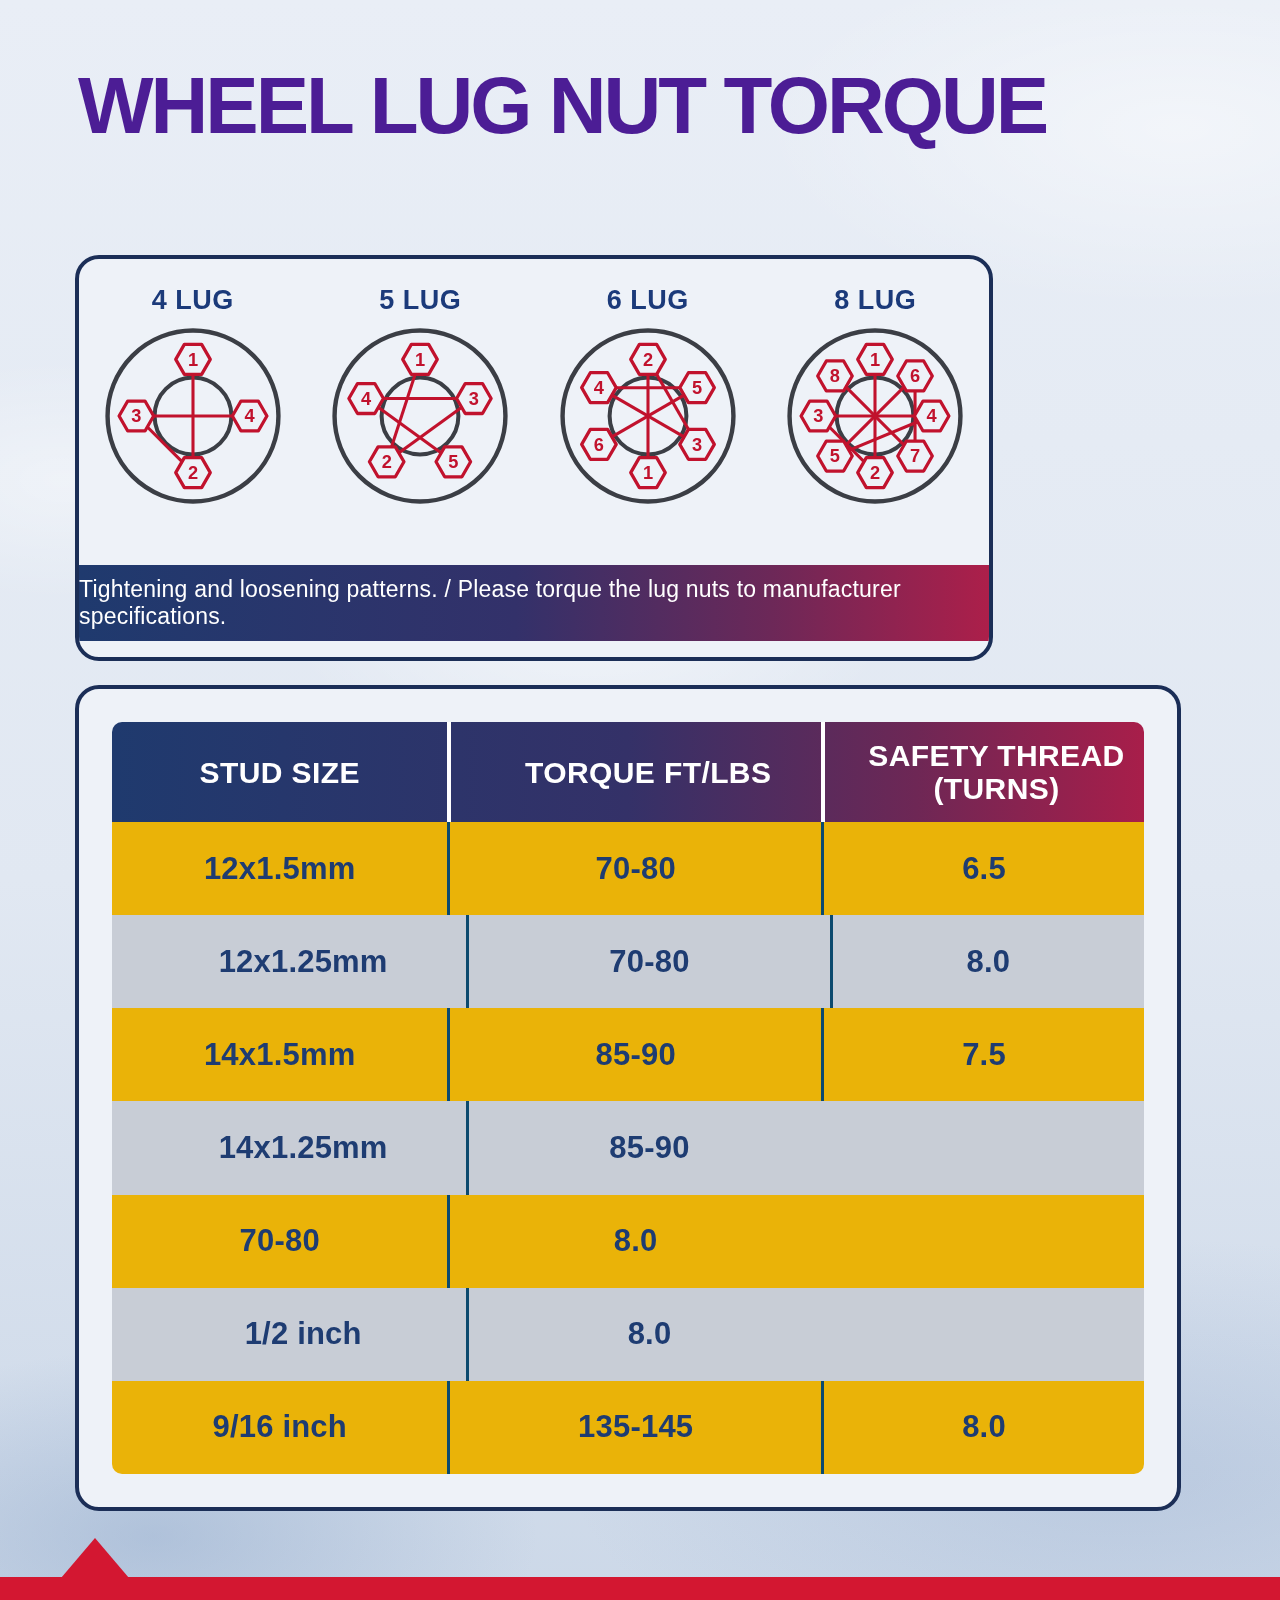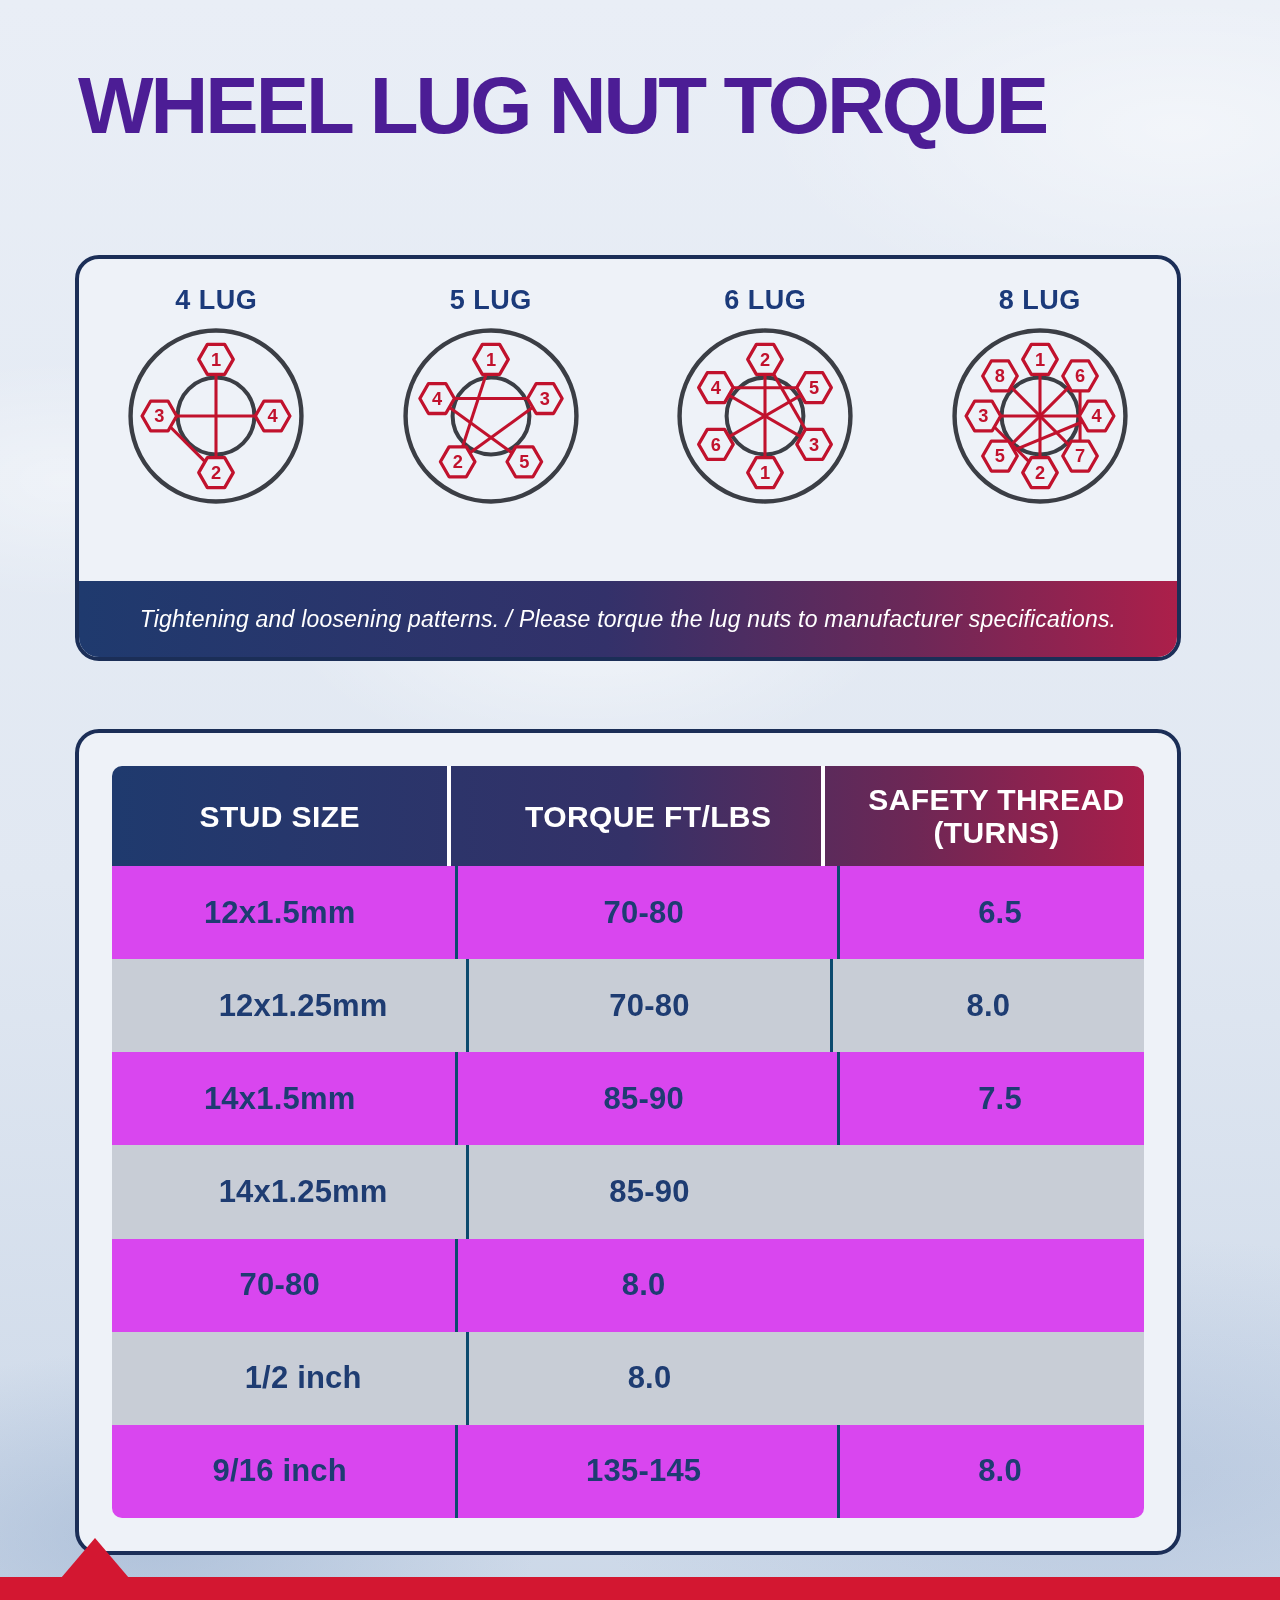--- a/index.html
+++ b/index.html
@@ -16,52 +16,52 @@
       radial-gradient(ellipse 500px 240px at 30% 70%, rgba(150,172,205,0.22), transparent 60%),
       linear-gradient(180deg,#e9eef6 0%, #e1e8f2 55%, #ccd8e8 100%);
   }
   .page-title{
     position:absolute;left:78px;top:64px;width:1110px;
     font-size:80px;font-weight:bold;letter-spacing:-3px;
     color:#4c1d95;line-height:1.05;white-space:nowrap;
   }
   
   .patterns-card{
-    position:absolute;left:75px;top:255px;width:1106px;height:406px;
+    position:absolute;left:75px;top:255px;width:918px;height:406px;
     box-sizing:border-box;border:4px solid #1b2e57;border-radius:24px;
     background:#eef2f8;overflow:hidden;
   }
   .diagrams-row{display:flex;padding-top:26px;}
   .diagram{flex:1;text-align:center;}
   .diagram-label{font-size:27px;font-weight:bold;color:#1b3a7a;letter-spacing:0.5px;margin-bottom:4px;}
   .caption-bar{
-    position:absolute;left:0;right:0;bottom:0;height:76px;
+    position:absolute;left:0;right:0;bottom:16px;height:76px;
     background:linear-gradient(90deg,#1f3a6e 0%, #33316a 48%, #6c2858 76%, #ac1f4a 100%);
     display:flex;align-items:center;justify-content:center;
-    color:#ffffff;font-size:23px;letter-spacing:0.2px;font-style:italic;
+    color:#ffffff;font-size:23px;letter-spacing:0.2px;
   }
   
   .table-card{
     position:absolute;left:75px;top:685px;width:1106px;height:826px;
     box-sizing:border-box;border:4px solid #1b2e57;border-radius:24px;
-    background:#eef2f8;padding:33px;margin-top:44px;
+    background:#eef2f8;padding:33px;
   }
   .torque-table{width:100%;height:100%;display:flex;flex-direction:column;}
   .table-header{
     display:grid;grid-template-columns:32.5% 36.2% 31.3%;
     height:100px;flex:0 0 100px;
     background:linear-gradient(90deg,#1f3a6e 0%, #343168 50%, #6e2755 78%, #a81e4a 100%);
     border-radius:10px 10px 0 0;
     color:#ffffff;font-weight:bold;font-size:30px;letter-spacing:0.4px;
   }
   .th{display:flex;flex-direction:column;align-items:center;justify-content:center;line-height:1.1;text-align:center;}
   .th + .th{border-left:4px solid #ffffff;padding-left:24px;}
   .table-body{flex:1;display:flex;flex-direction:column;}
   .tr{flex:1;display:grid;grid-template-columns:32.5% 36.2% 31.3%;}
-  .tr.light{background:#d946ef;gap:8px;}
+  .tr.light{background:#eab308;}
   .tr.gray{background:#c8cdd6;padding-left:28px;}
   .tr:last-child{border-radius:0 0 10px 10px;}
   .tr:last-child .td:first-child{border-radius:0 0 0 10px;}
   .tr:last-child .td:last-child{border-radius:0 0 10px 0;}
   .td{
     display:flex;align-items:center;justify-content:center;
     font-size:31px;font-weight:bold;color:#1e3c72;letter-spacing:0.2px;
   }
   .td + .td{border-left:3px solid #0c4a6e;}
   

